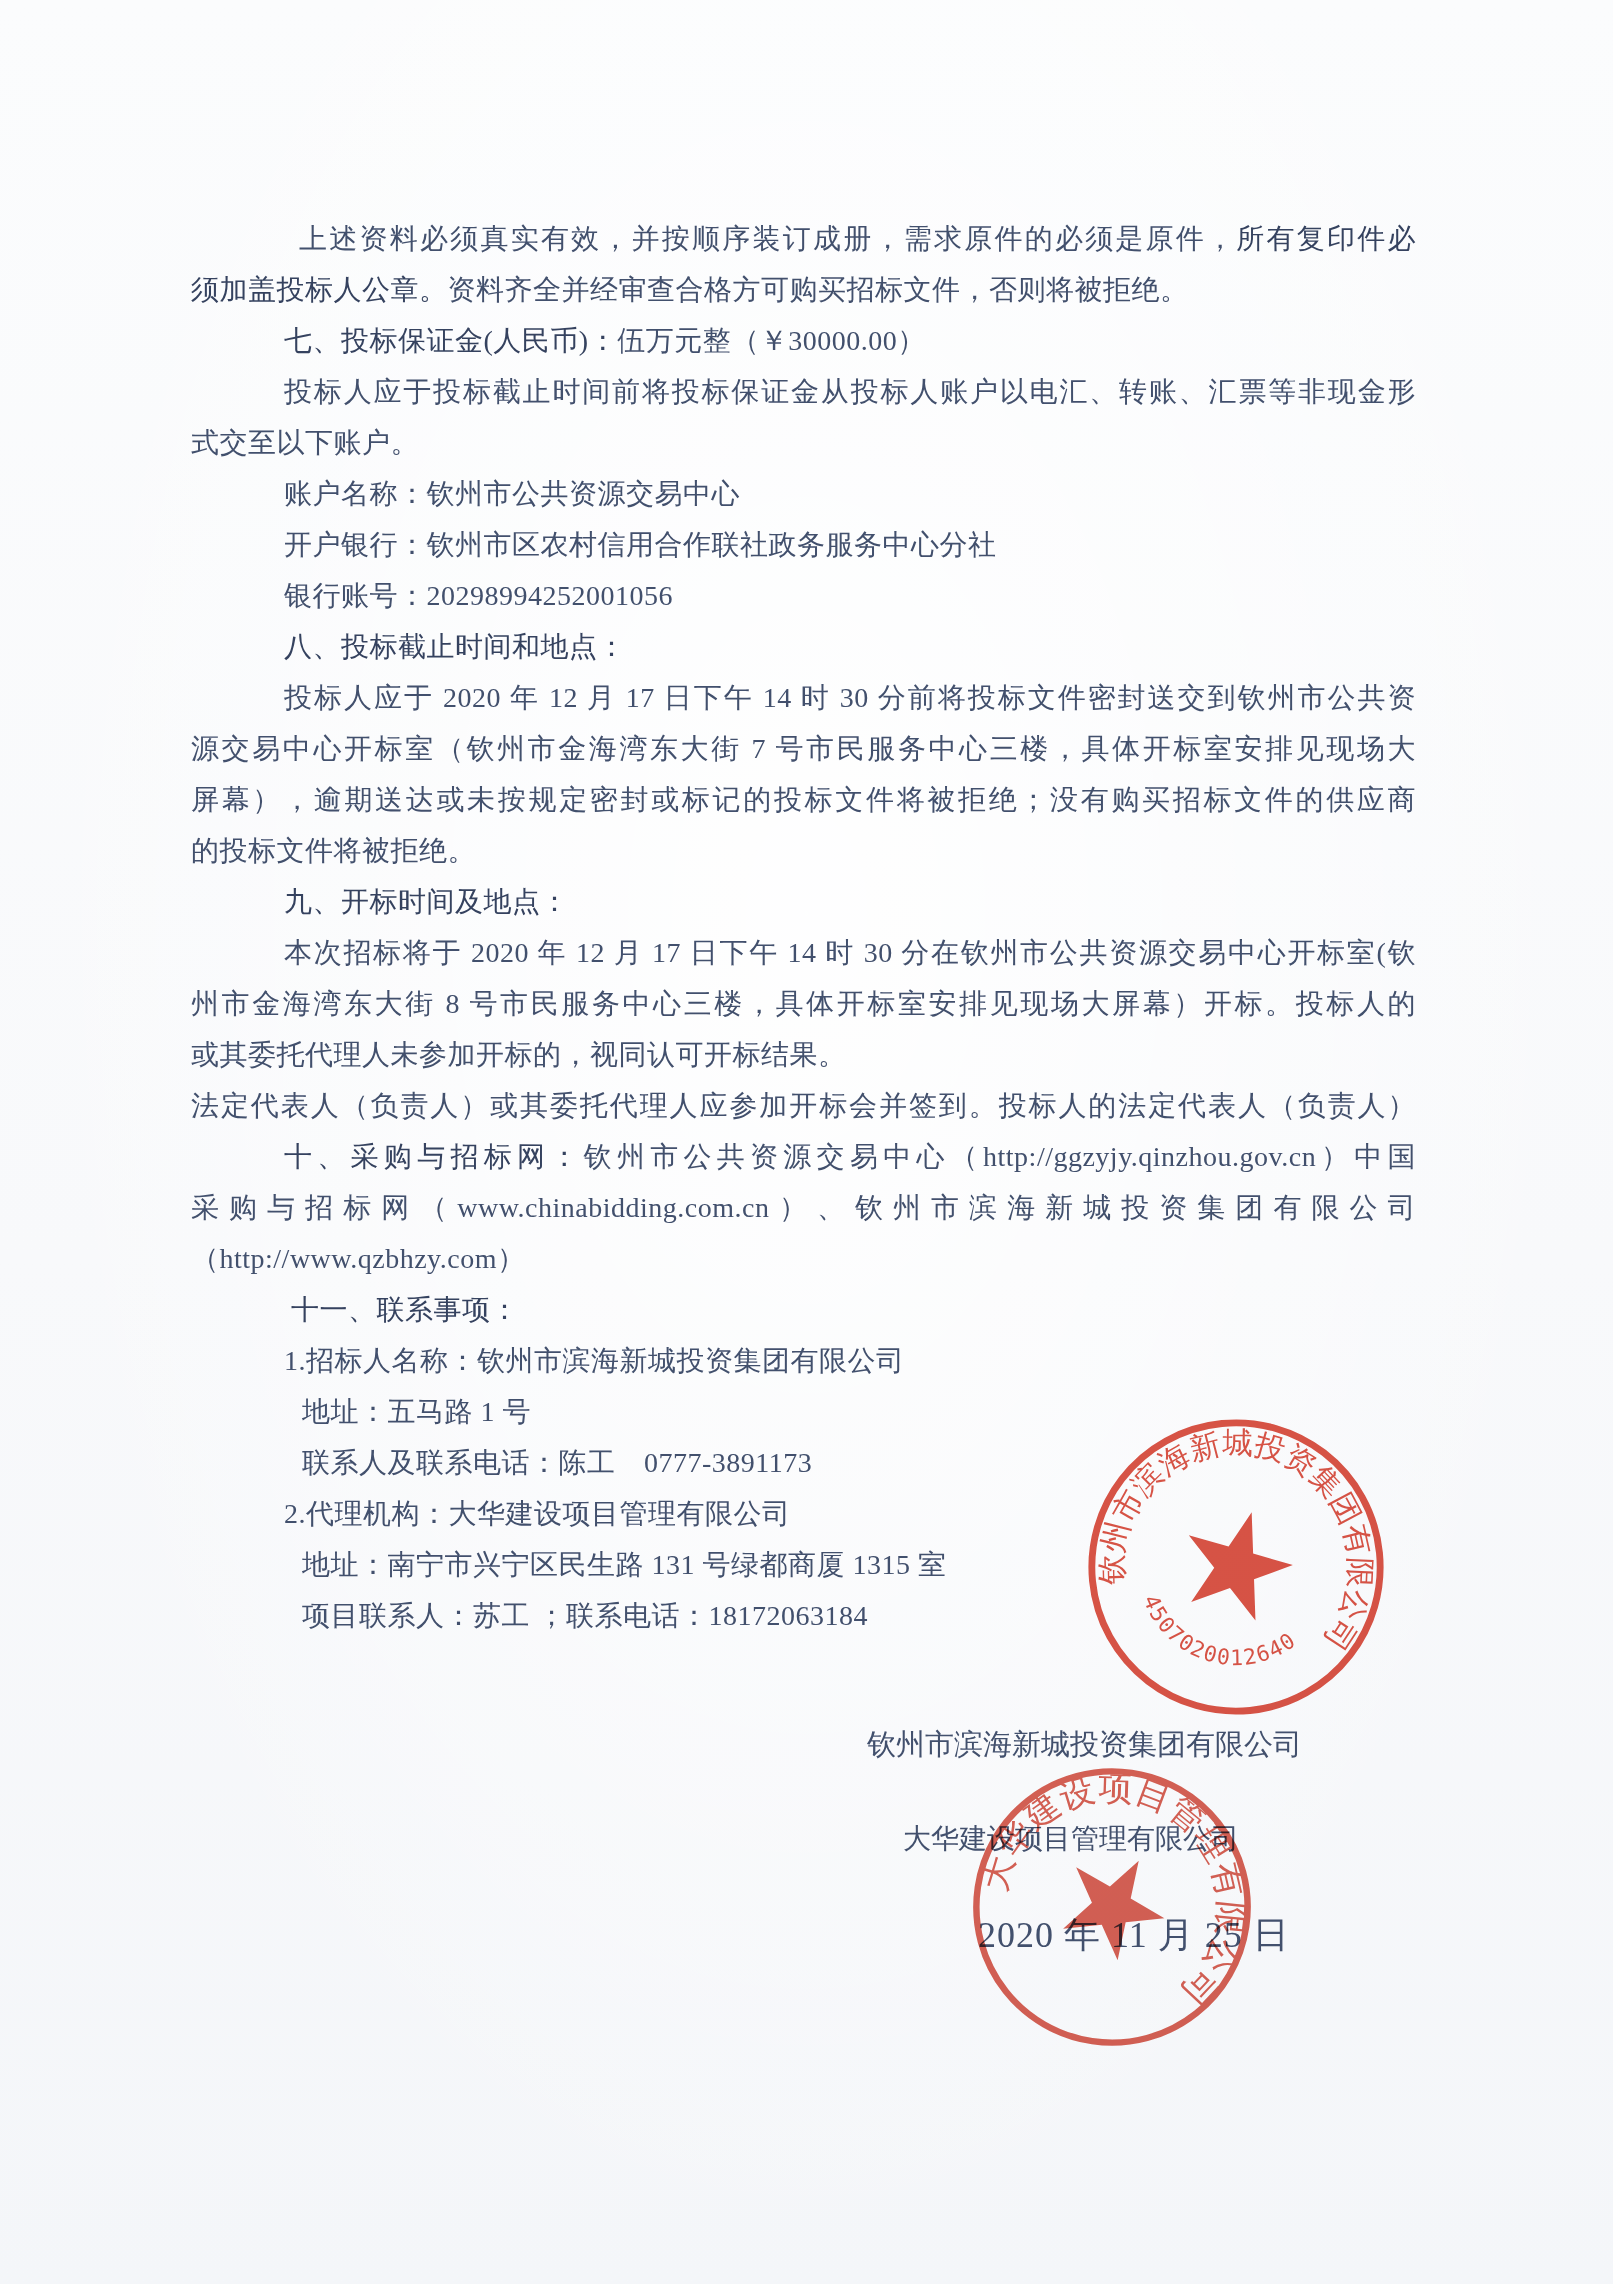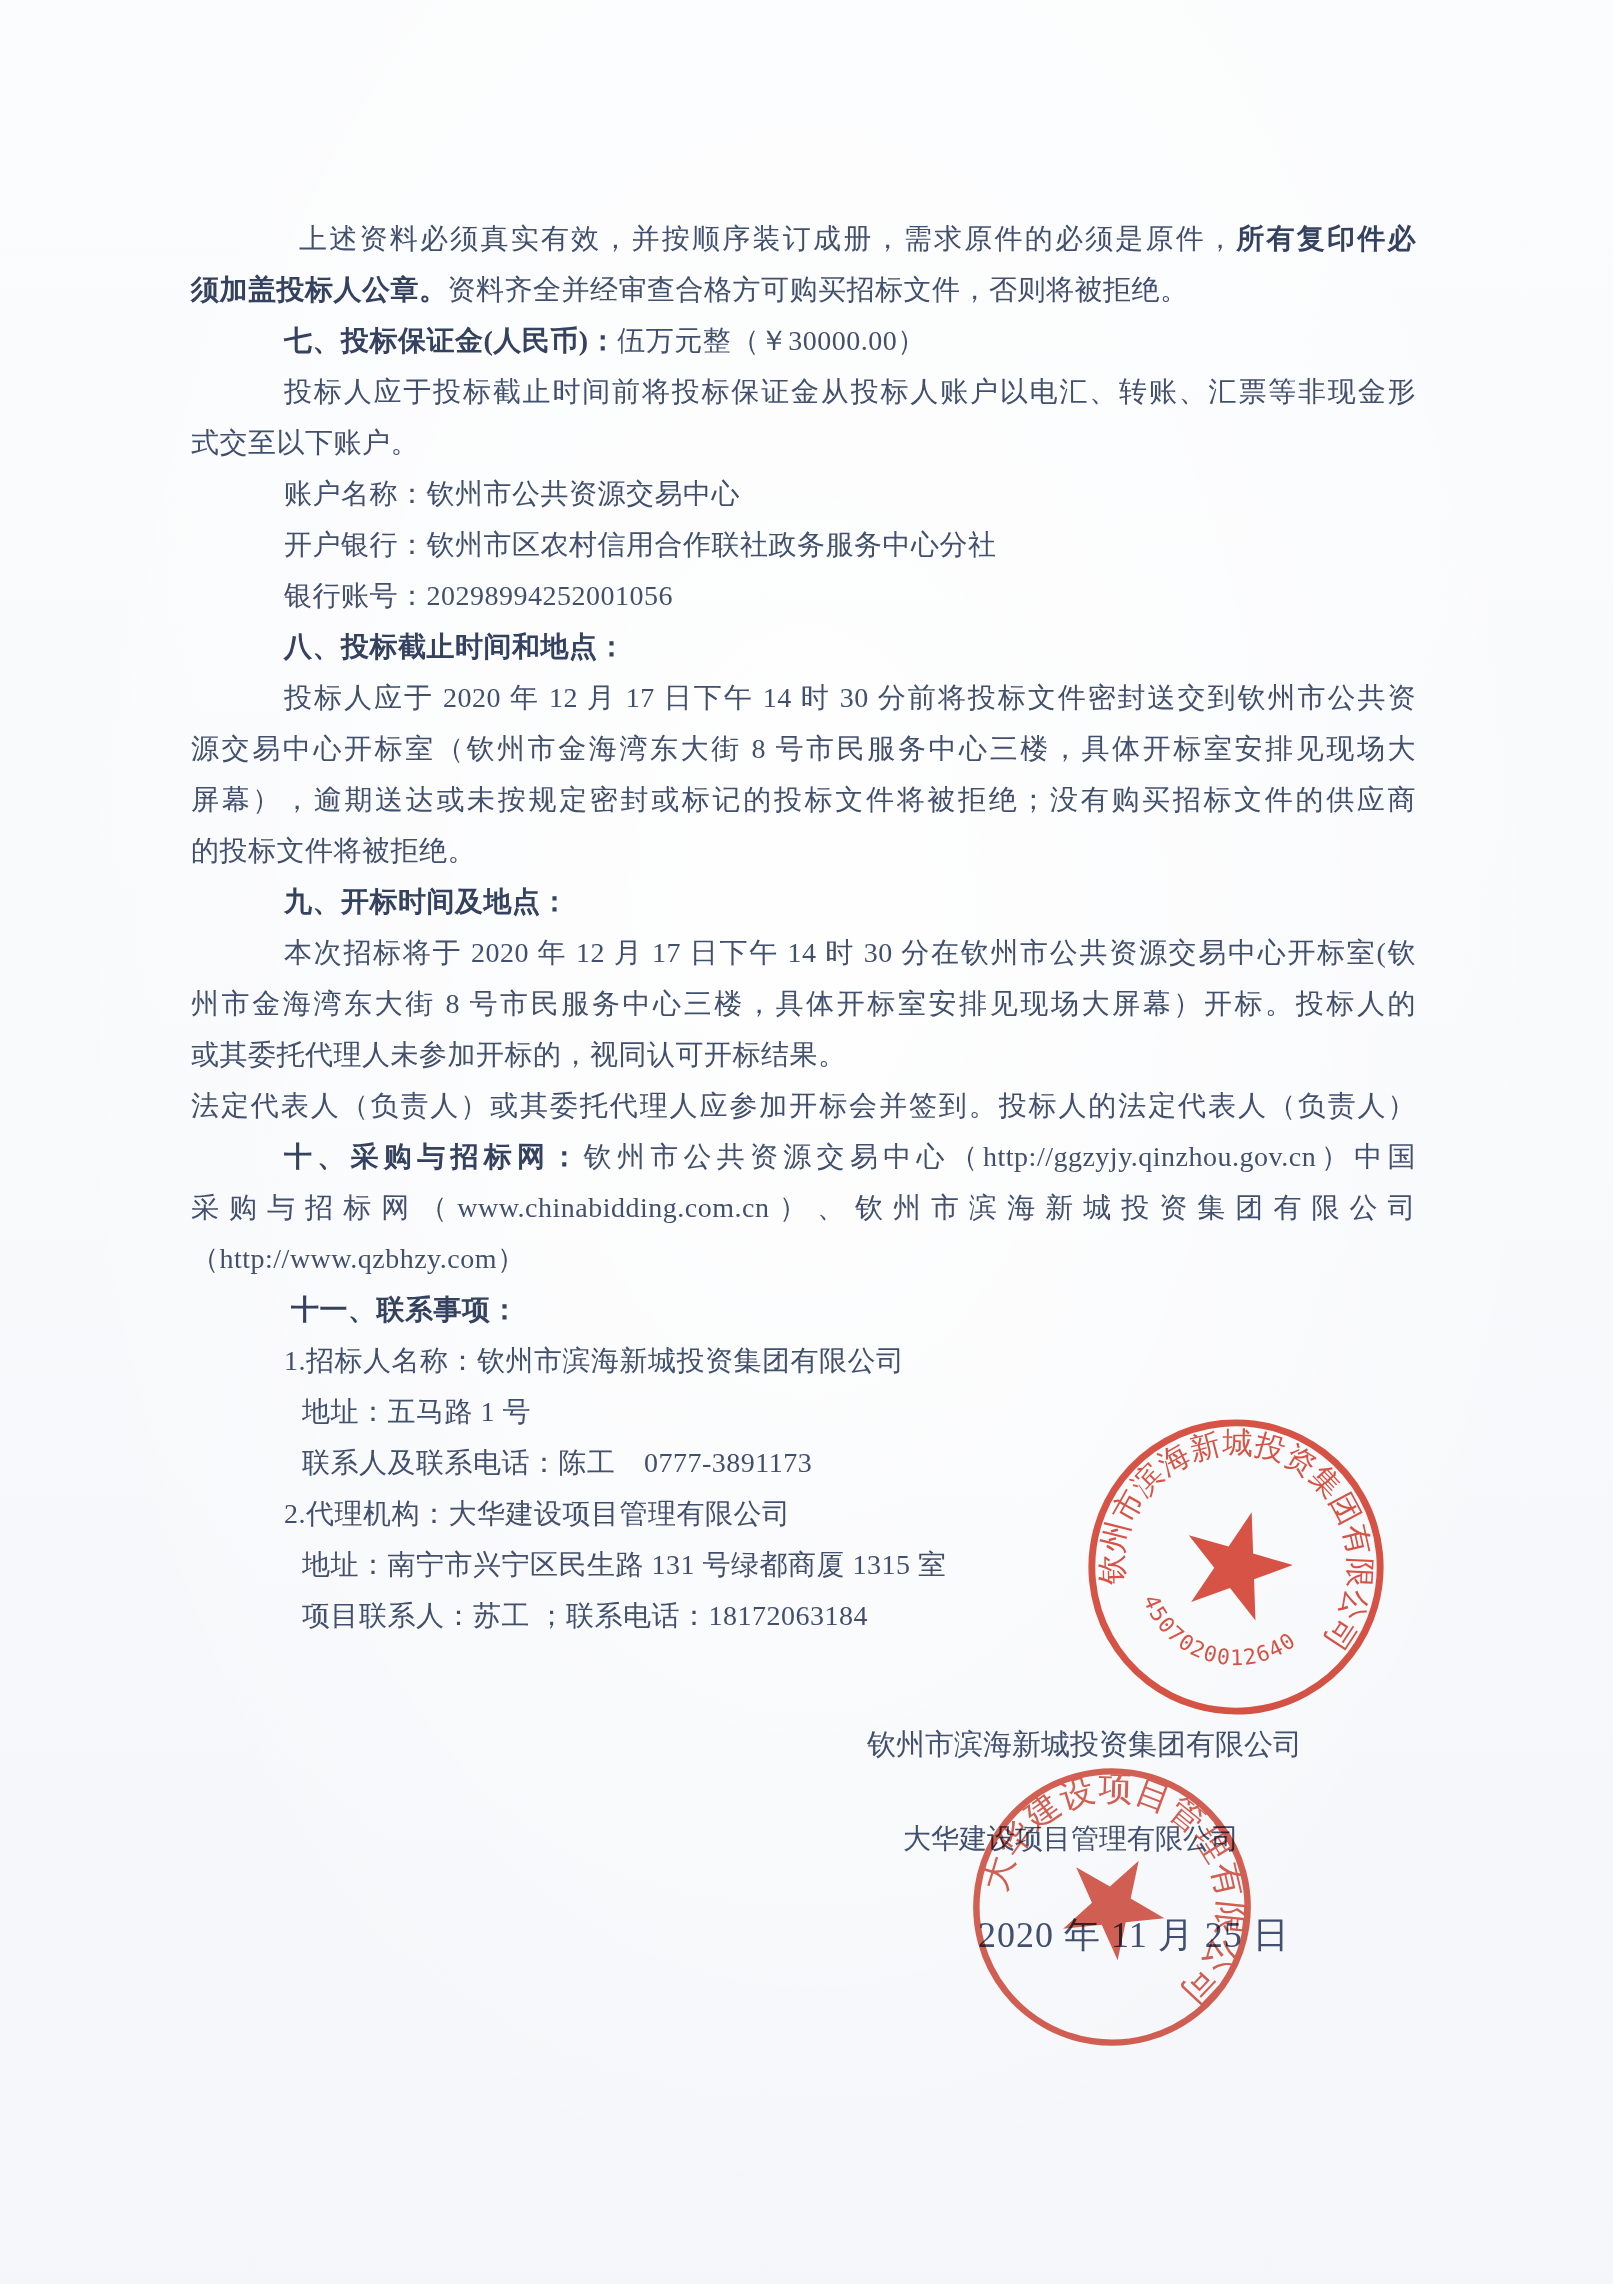--- a/index.html
+++ b/index.html
@@ -24,21 +24,21 @@
   }
   .line.fill{
     white-space:normal;
     text-align:justify;
     text-align-last:justify;
   }
   .ind1{padding-left:108px;}
   .ind2{padding-left:93px;}
   .ind3{padding-left:100px;}
   .ind4{padding-left:111px;}
-  .b{font-weight:700;color:#35425f;margin-top:42px;}
+  .b{font-weight:400;color:#35425f;margin-top:42px;}
   .sig{
     position:absolute;white-space:nowrap;z-index:1;color:#42506d;
   }
   .sig-bidder{left:867px;top:1725px;font-size:29px;line-height:39px;}
   .sig-agency{left:903px;top:1819px;font-size:28px;line-height:39px;}
   .sig-date{left:978px;top:1916px;font-size:36px;line-height:39px;letter-spacing:1px;}
   .stamp{
     position:absolute;z-index:2;
     mix-blend-mode:multiply;opacity:.87;
     font-family:"Liberation Serif","DejaVu Serif",serif;
@@ -56,21 +56,21 @@
     <div class="line ind1 fill"><span>上述资料必须真实有效，并按顺序装订成册，需求原件的必须是原件，</span><span class="b">所有复印件必</span></div>
     <div class="line"><span class="b">须加盖投标人公章。</span><span>资料齐全并经审查合格方可购买招标文件，否则将被拒绝。</span></div>
     <div class="line ind2"><span class="b">七、投标保证金(人民币)：</span><span>伍万元整（￥30000.00）</span></div>
     <div class="line ind2 fill"><span>投标人应于投标截止时间前将投标保证金从投标人账户以电汇、转账、汇票等非现金形</span></div>
     <div class="line"><span>式交至以下账户。</span></div>
     <div class="line ind2"><span>账户名称：钦州市公共资源交易中心</span></div>
     <div class="line ind2"><span>开户银行：钦州市区农村信用合作联社政务服务中心分社</span></div>
     <div class="line ind2"><span>银行账号：20298994252001056</span></div>
     <div class="line ind2"><span class="b">八、投标截止时间和地点：</span></div>
     <div class="line ind2 fill"><span>投标人应于 2020 年 12 月 17 日下午 14 时 30 分前将投标文件密封送交到钦州市公共资</span></div>
-    <div class="line fill"><span>源交易中心开标室（钦州市金海湾东大街 8 号市民服务中心三楼，具体开标室安排见现场大</span></div>
+    <div class="line fill"><span>源交易中心开标室（钦州市金海湾东大街 7 号市民服务中心三楼，具体开标室安排见现场大</span></div>
     <div class="line fill"><span>屏幕），逾期送达或未按规定密封或标记的投标文件将被拒绝；没有购买招标文件的供应商</span></div>
     <div class="line"><span>的投标文件将被拒绝。</span></div>
     <div class="line ind2"><span class="b">九、开标时间及地点：</span></div>
     <div class="line ind2 fill"><span>本次招标将于 2020 年 12 月 17 日下午 14 时 30 分在钦州市公共资源交易中心开标室(钦</span></div>
     <div class="line fill"><span>州市金海湾东大街 8 号市民服务中心三楼，具体开标室安排见现场大屏幕）开标。投标人的</span></div>
     <div class="line"><span>或其委托代理人未参加开标的，视同认可开标结果。</span></div>
     <div class="line fill"><span>法定代表人（负责人）或其委托代理人应参加开标会并签到。投标人的法定代表人（负责人）</span></div>
     <div class="line ind2 fill"><span class="b">十、采购与招标网：</span><span>钦州市公共资源交易中心（http://ggzyjy.qinzhou.gov.cn）中国</span></div>
     <div class="line fill"><span>采购与招标网（www.chinabidding.com.cn）、钦州市滨海新城投资集团有限公司</span></div>
     <div class="line"><span>（http://www.qzbhzy.com）</span></div>

